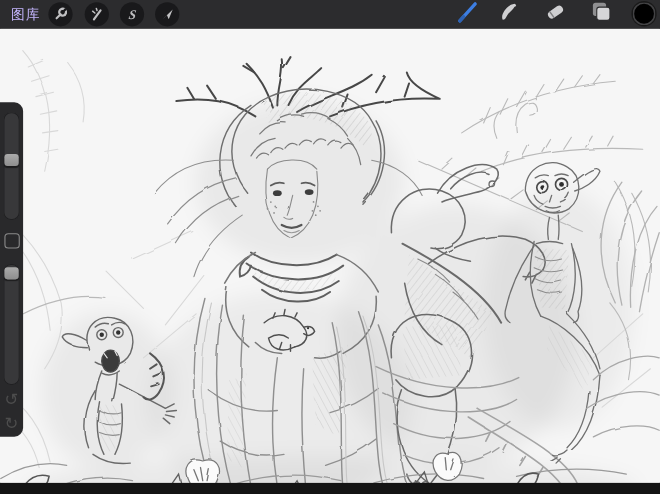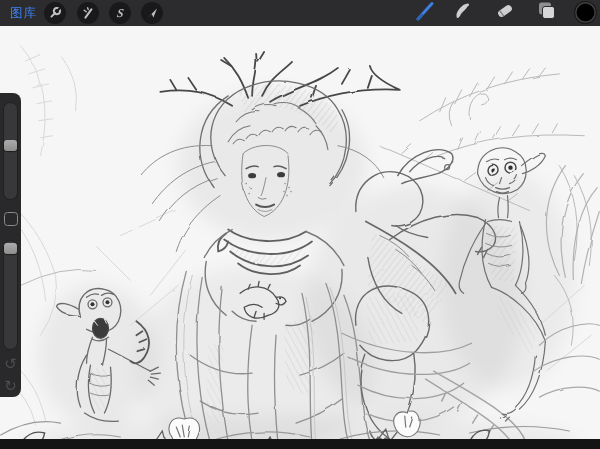--- a/index.html
+++ b/index.html
@@ -1,21 +1,21 @@
 <!DOCTYPE html>
 <html><head>
 <meta charset="utf-8">
 <style>
   html,body{margin:0;padding:0;background:#111;width:600px;height:449px;overflow:hidden;
     font-family:"Liberation Sans", sans-serif;}
   .app{position:relative;width:600px;height:449px;background:#121212;}
 
   
   .toolbar{position:absolute;left:0;top:0;width:600px;height:26px;background:#2c2c2e;z-index:30;}
-  .gallery{position:absolute;left:10px;top:0;height:26px;line-height:26px;color:#3b82f6;
+  .gallery{position:absolute;left:10px;top:0;height:26px;line-height:26px;color:#c4b5fd;
     font-size:12.5px;letter-spacing:1px;cursor:default;}
   .circ{position:absolute;top:2px;width:22px;height:22px;border-radius:50%;background:#19191b;
     display:flex;align-items:center;justify-content:center;}
   .circ svg{display:block;}
   .s-glyph{color:#bdbdbf;font-size:12px;font-style:italic;font-weight:bold;
     font-family:"Liberation Serif", serif;transform:skewX(-8deg);}
   .rtool{position:absolute;top:1px;width:26px;height:24px;display:flex;align-items:center;justify-content:center;}
   .colorwell{position:absolute;top:2px;width:21px;height:21px;border-radius:50%;background:#000;
     box-shadow:0 0 0 1.5px #424244 inset, 0 0 0 1px #1a1a1a;}
 

